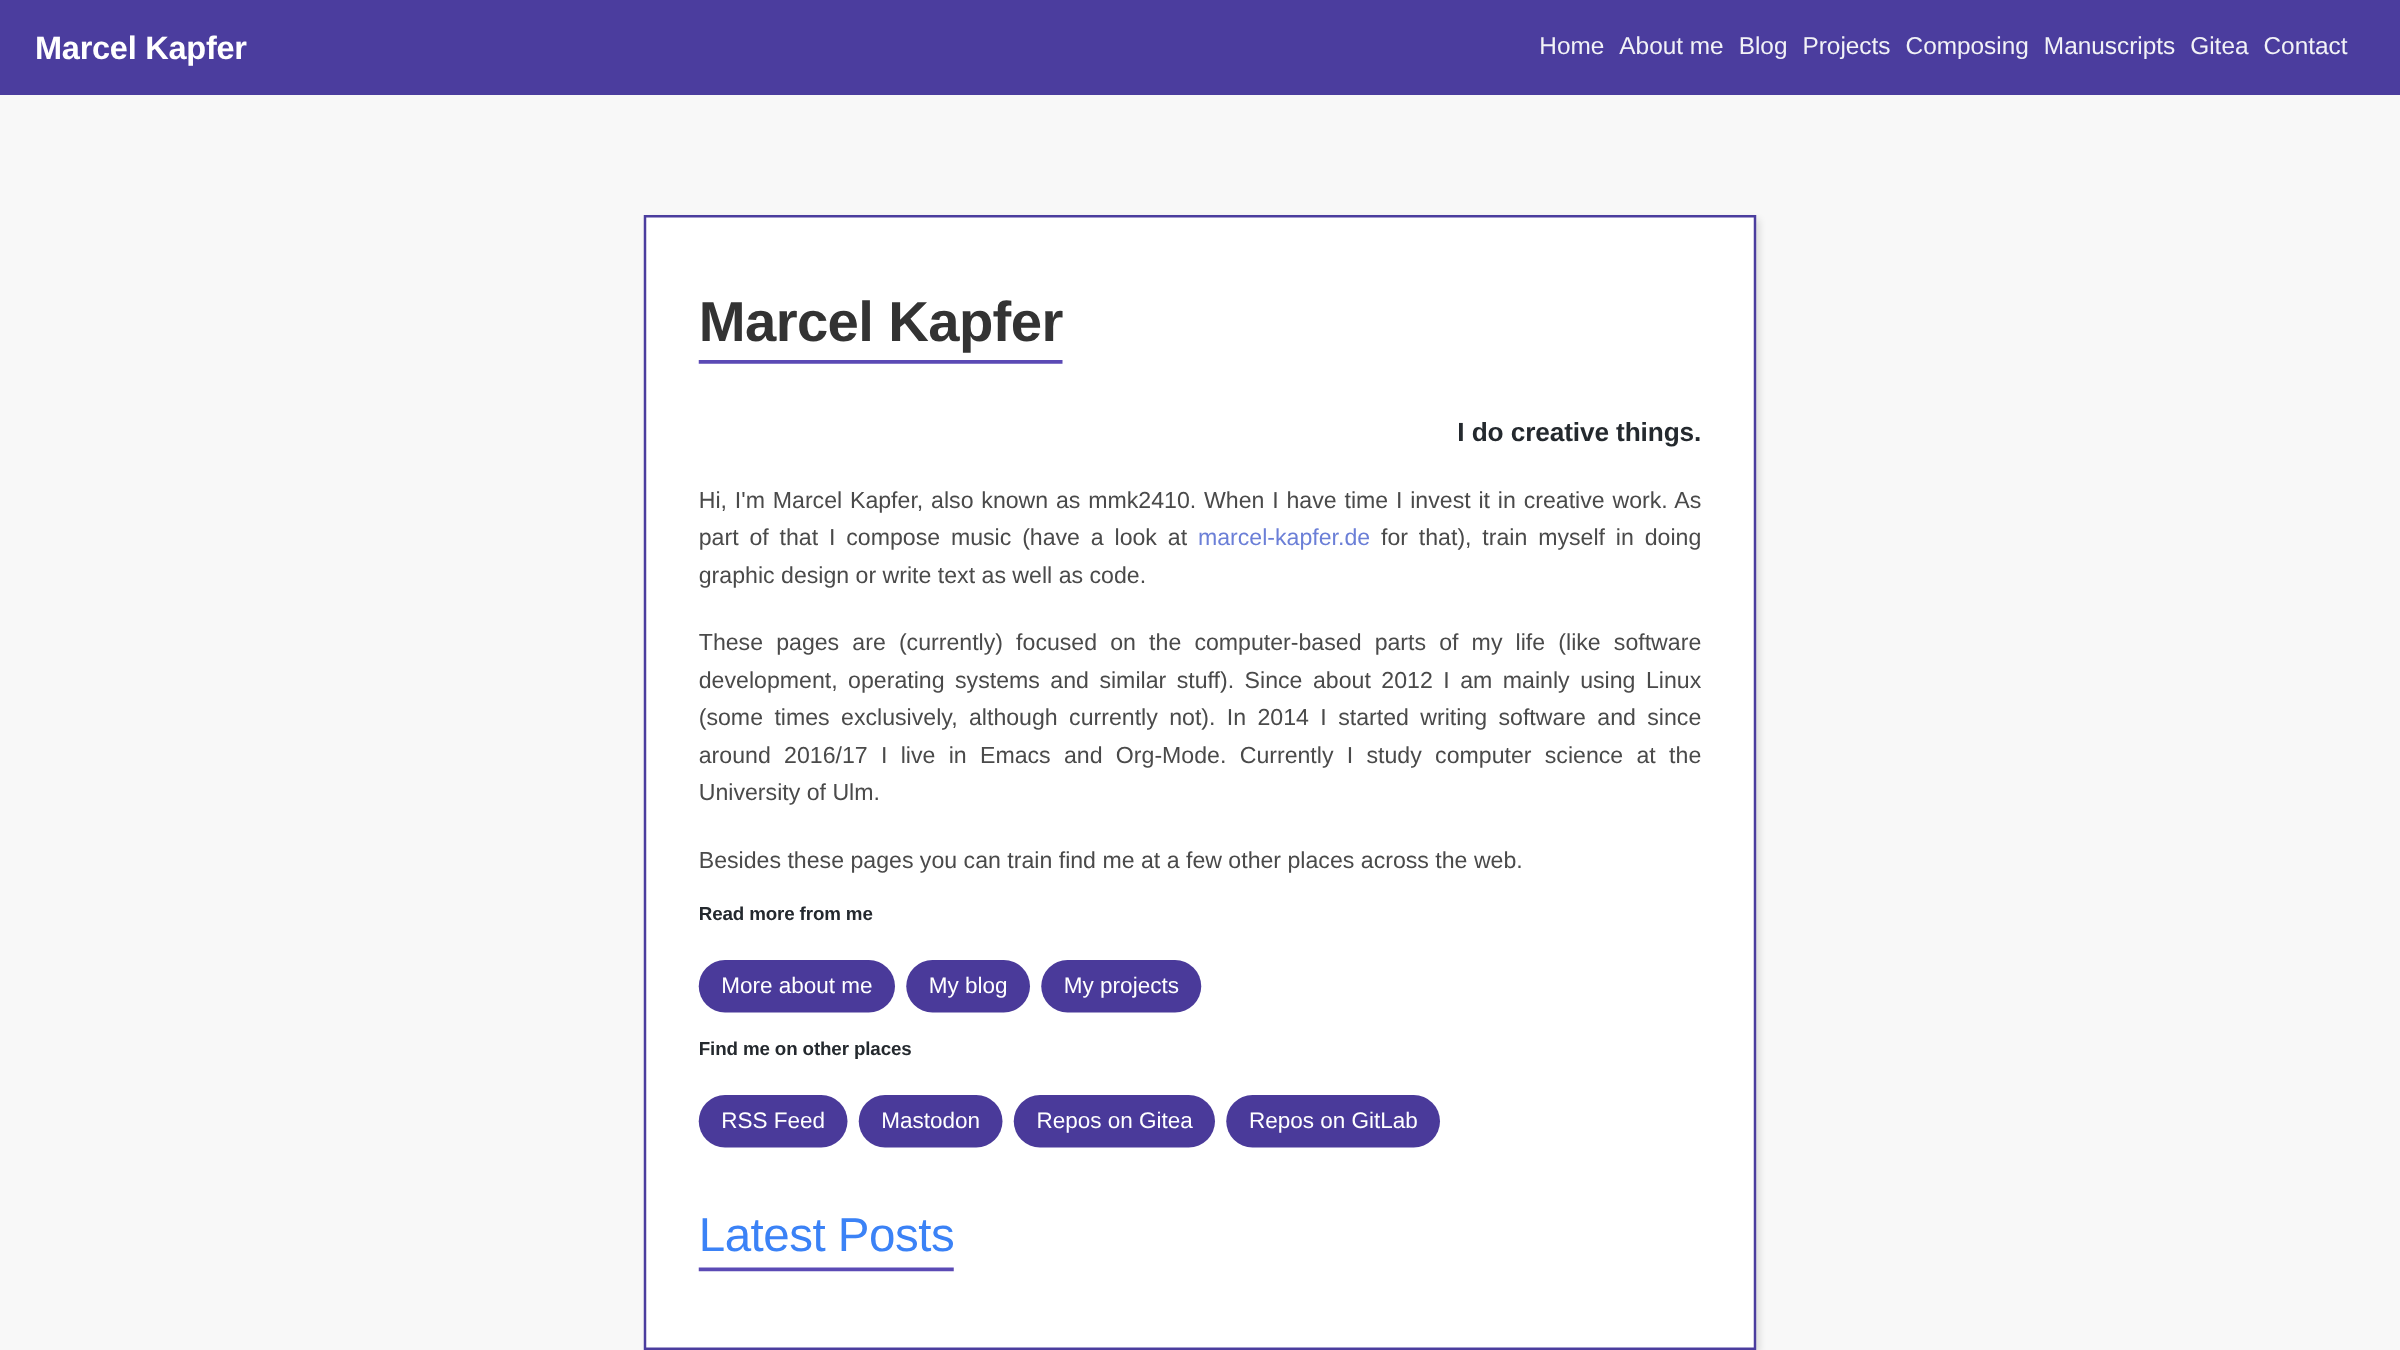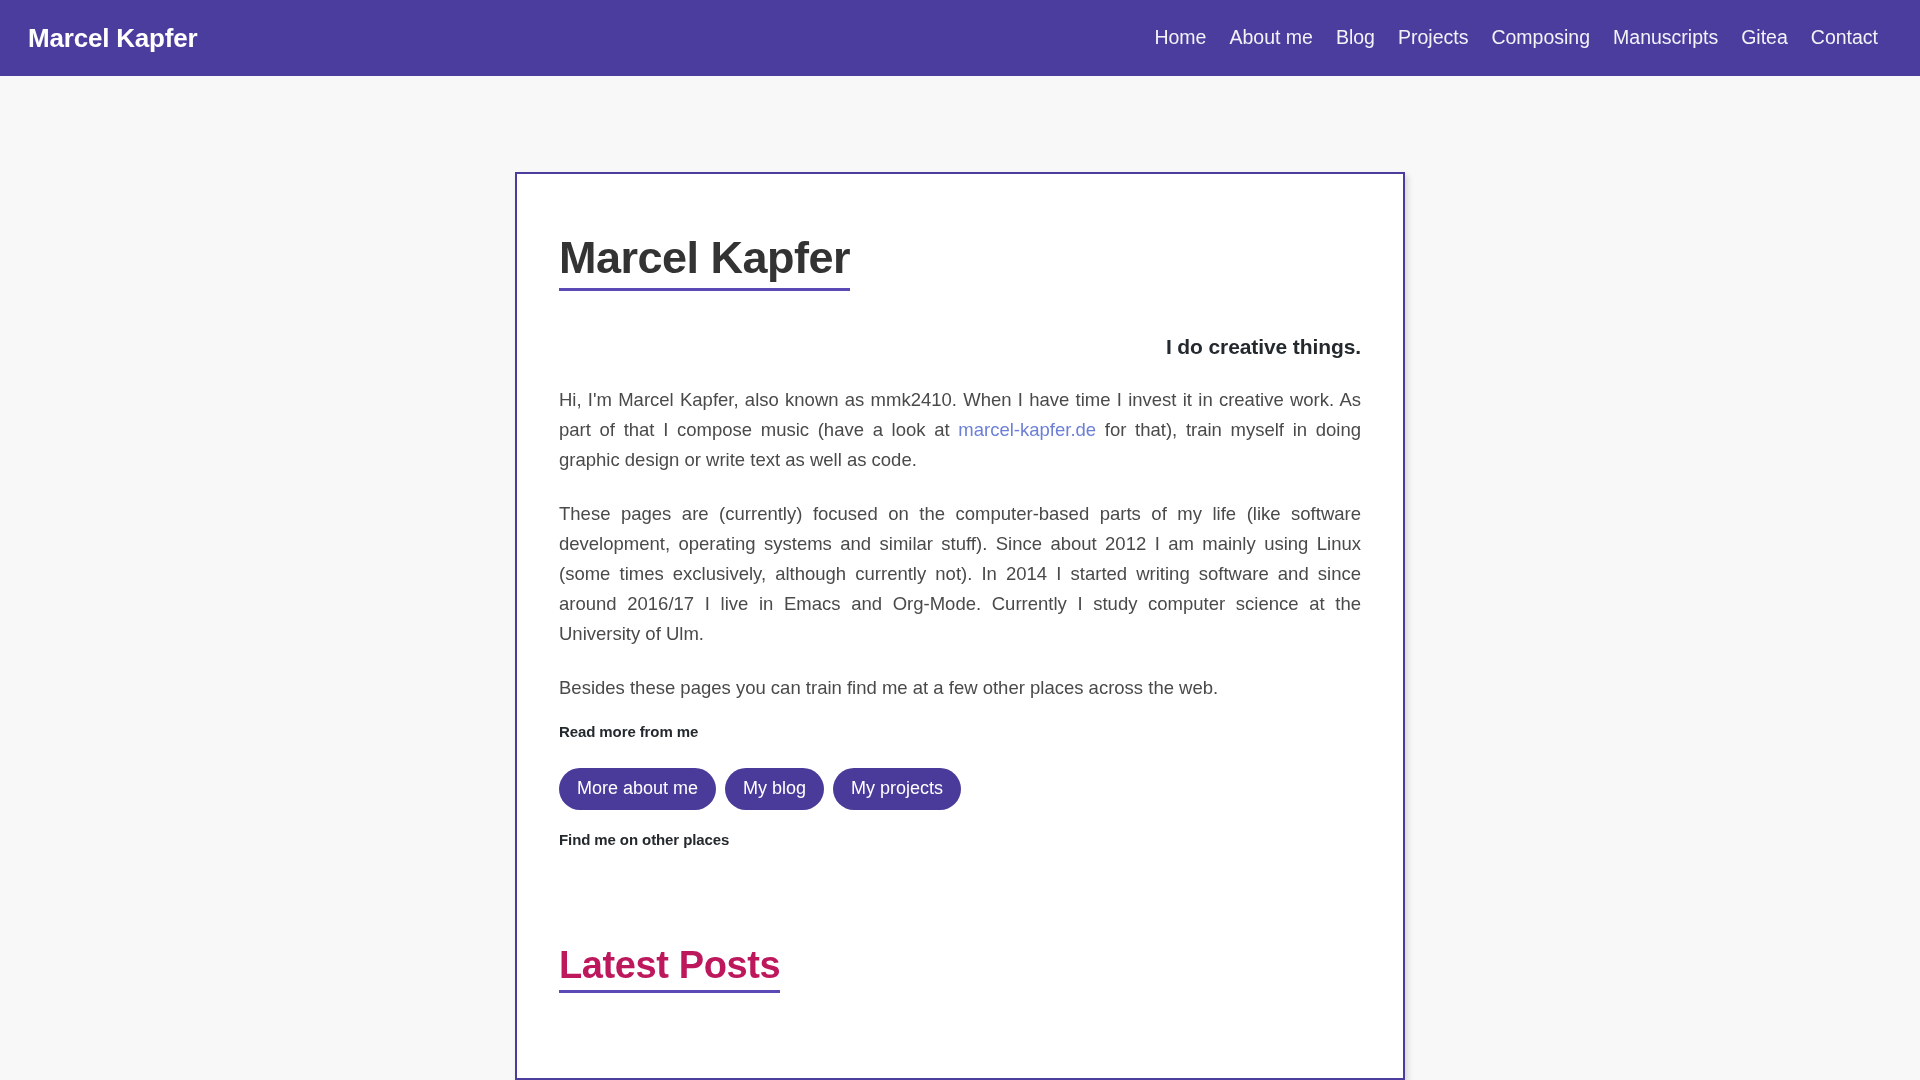--- a/index.html
+++ b/index.html
@@ -33,21 +33,21 @@
     font-size: 26px;
     font-weight: bold;
     letter-spacing: -0.2px;
     line-height: 1;
     text-decoration: none;
   }
 
   .main-nav {
     display: flex;
     align-items: center;
-    gap: 23px;
+    gap: 12px;
     padding-right: 10px;
   }
 
   .nav-link {
     color: #f2f2f7;
     font-size: 19.5px;
     text-decoration: none;
     line-height: 1;
     white-space: nowrap;
   }
@@ -136,27 +136,27 @@
     text-decoration: none;
     display: inline-block;
     white-space: nowrap;
     border: none;
     cursor: pointer;
     font-family: "Liberation Sans", sans-serif;
   }
 
   h1.section-title {
     font-size: 38px;
-    font-weight: bold;
-    color: #be185d;
+    font-weight: normal;
+    color: #3b82f6;
     letter-spacing: -0.4px;
     display: inline-block;
     border-bottom: 3px solid #5b4ab5;
     padding-bottom: 3px;
-    margin-top: 68px;
+    margin-top: 46px;
   }
 </style>
 </head>
 <body>
 
 <header class="site-header">
   <a class="brand" href="#">Marcel Kapfer</a>
   <nav class="main-nav">
     <a class="nav-link" href="#">Home</a>
     <a class="nav-link" href="#">About me</a>
@@ -187,19 +187,25 @@
     <h3 class="section-heading">Read more from me</h3>
 
     <div class="pill-row">
       <a class="pill" href="#">More about me</a>
       <a class="pill" href="#">My blog</a>
       <a class="pill" href="#">My projects</a>
     </div>
 
     <h3 class="section-heading">Find me on other places</h3>
 
+    <div class="pill-row">
+      <a class="pill" href="#">RSS Feed</a>
+      <a class="pill" href="#">Mastodon</a>
+      <a class="pill" href="#">Repos on Gitea</a>
+      <a class="pill" href="#">Repos on GitLab</a>
+    </div>
 
     <div>
       <h1 class="section-title">Latest Posts</h1>
     </div>
 
   </main>
 </div>
 
 </body></html>

